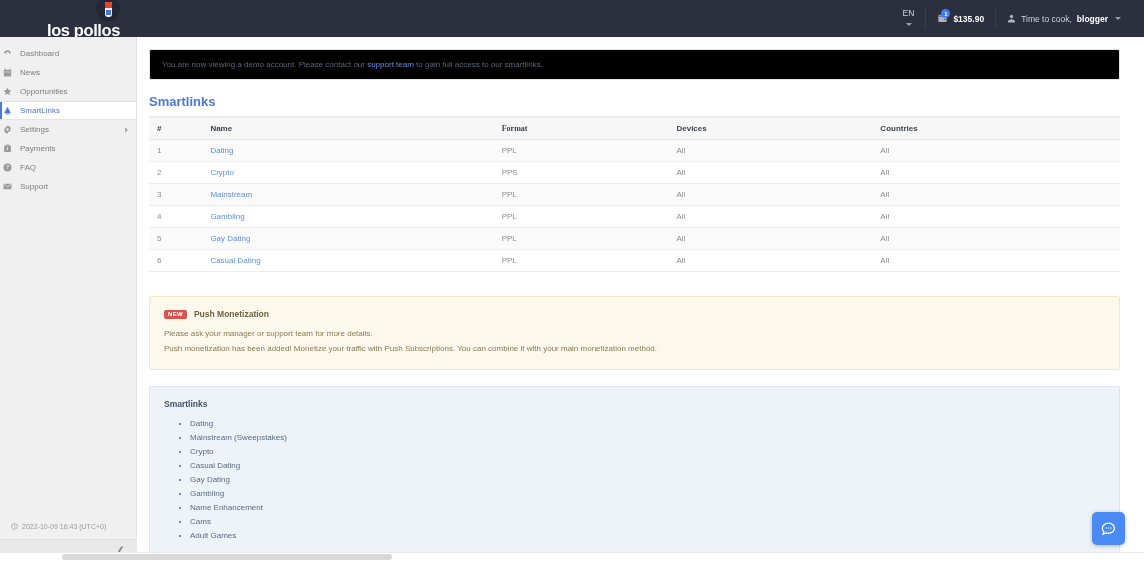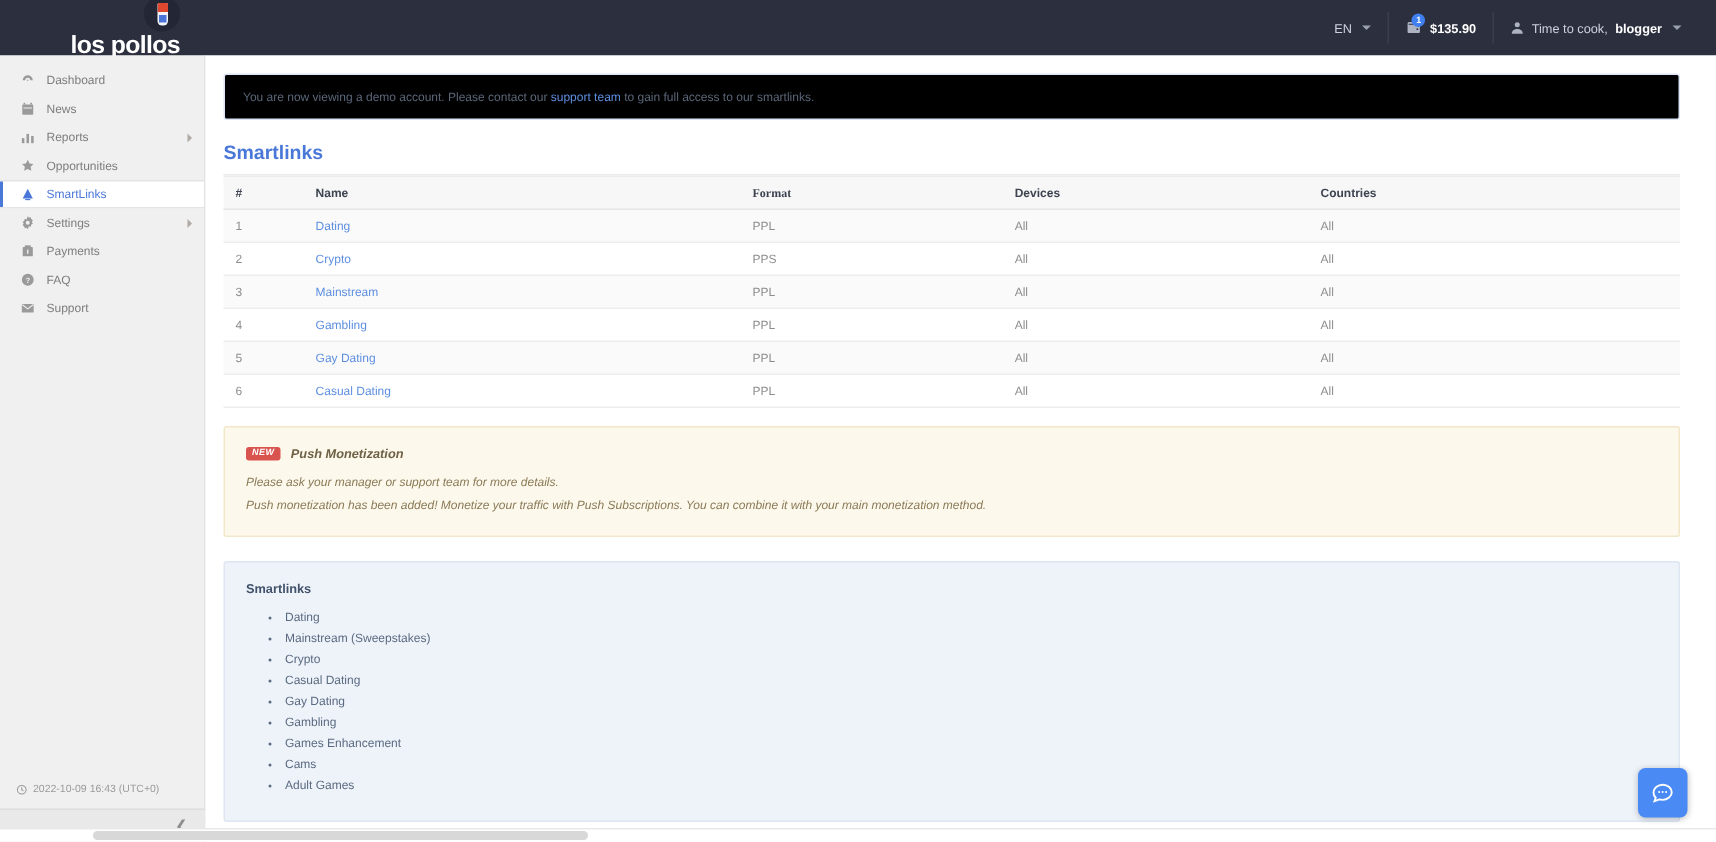--- a/index.html
+++ b/index.html
@@ -40,21 +40,21 @@
   }
   .topbar-right {
     margin-left: auto; display: flex; align-items: center; height: 37px;
     padding-right: 12px;
   }
   .tb-item {
     display: flex; align-items: center; gap: 5px;
     color: #cfd3de; font-size: 8.5px; white-space: nowrap;
     padding: 0 11px; height: 21px; border-left: 1px solid #3a3e4e;
   }
-  .tb-item:first-child { border-left: none; }
+  .tb-item:first-child { border-left: none; flex-direction: column; }
   .tb-item .caret {
     width: 0; height: 0; border-left: 3px solid transparent;
     border-right: 3px solid transparent; border-top: 3.5px solid #9aa0b0;
     margin-left: 2px;
   }
   .tb-strong { color: #fff; font-weight: bold; }
   .wallet-wrap { position: relative; display: inline-block; line-height: 0; }
   .wallet-badge {
     position: absolute; top: -4px; left: 4px;
     width: 9px; height: 9px; border-radius: 50%;
@@ -64,21 +64,21 @@
   svg.ic { display: block; }
 
   
   .sidebar {
     position: absolute; top: 37px; left: 0; width: 137px; height: 524px;
     background: #f0f0f0; border-right: 1px solid #e2e2e2;
   }
   .nav { padding-top: 7px; }
   .nav-item {
     display: flex; align-items: center; height: 19px;
-    padding-left: 11px; padding-right: 8px;
+    padding-right: 8px;
     font-size: 8px; color: #7d7d7d; position: relative;
   }
   .nav-item .ni-icon {
     width: 14px; display: flex; align-items: center; justify-content: center;
     color: #9a9a9a; flex: none;
   }
   .nav-item .ni-label { margin-left: 6px; white-space: nowrap; }
   .nav-item.active {
     background: #fff; color: #4a78d8;
     border-top: 1px solid #e4e4e4; border-bottom: 1px solid #e4e4e4;
@@ -140,21 +140,21 @@
   .col-name { width: 30%; }
   .col-format { width: 18%; font-family: Liberation Serif, serif; }
   .col-devices { width: 21%; }
   .col-countries { width: 25.5%; }
   td.name a { color: #5e8fe0; text-decoration: none; }
 
   
   .panel { border-radius: 2px; padding: 12px 14px; font-size: 8px; }
   .panel-warning {
     background: #fdf8ec; border: 1px solid #f3e7c9;
-    color: #8a7a56; margin-top: 12px; font-style: italic;
+    color: #8a7a56; margin-top: 24px;
   }
   .badge-new {
     display: inline-block; background: #d9534f; color: #fff;
     font-size: 6px; font-weight: bold; padding: 1.5px 4px;
     border-radius: 2px; vertical-align: middle; letter-spacing: 0.3px;
   }
   .panel-title-row { display: flex; align-items: center; gap: 7px; margin-bottom: 8px; }
   .panel-warning .p-title { color: #6f6145; font-weight: bold; font-size: 8.5px; }
   .panel-warning p { line-height: 1.85; }
 
@@ -248,31 +248,20 @@
         <span class="ni-icon">
           <svg class="ic" width="9" height="9" viewBox="0 0 16 16" fill="currentColor">
             <path d="M4 1v2M12 1v2" stroke="currentColor" stroke-width="2"></path>
             <rect x="1.5" y="3" width="13" height="12" rx="1"></rect>
             <rect x="3" y="6.5" width="10" height="1.2" fill="#f0f0f0"></rect>
           </svg>
         </span>
         <span class="ni-label">News</span>
       </div>
 
-      <div class="nav-item">
-        <span class="ni-icon">
-          <svg class="ic" width="9" height="9" viewBox="0 0 16 16" fill="currentColor">
-            <rect x="1" y="9" width="3" height="6"></rect>
-              <rect x="6.5" y="4" width="3" height="11"></rect>
-              <rect x="12" y="6.5" width="3" height="8.5"></rect>
-          </svg>
-        </span>
-        <span class="ni-label">Reports</span>
-        <span class="nav-arrow"></span>
-      </div>
 
       <div class="nav-item">
         <span class="ni-icon">
           <svg class="ic" width="9" height="9" viewBox="0 0 16 16" fill="currentColor">
             <path d="M8 1l2.1 4.3 4.7.7-3.4 3.3.8 4.7L8 11.8 3.8 14l.8-4.7L1.2 6l4.7-.7z"></path>
           </svg>
         </span>
         <span class="ni-label">Opportunities</span>
       </div>
 
@@ -421,21 +410,21 @@
 
     <div class="panel panel-info">
       <div class="p-title">Smartlinks</div>
       <ul>
         <li>Dating</li>
         <li>Mainstream (Sweepstakes)</li>
         <li>Crypto</li>
         <li>Casual Dating</li>
         <li>Gay Dating</li>
         <li>Gambling</li>
-        <li>Games Enhancement</li>
+        <li>Name Enhancement</li>
         <li>Cams</li>
         <li>Adult Games</li>
       </ul>
 
     </div>
 
   </div>
 
   <div class="chat-btn">
     <span>

